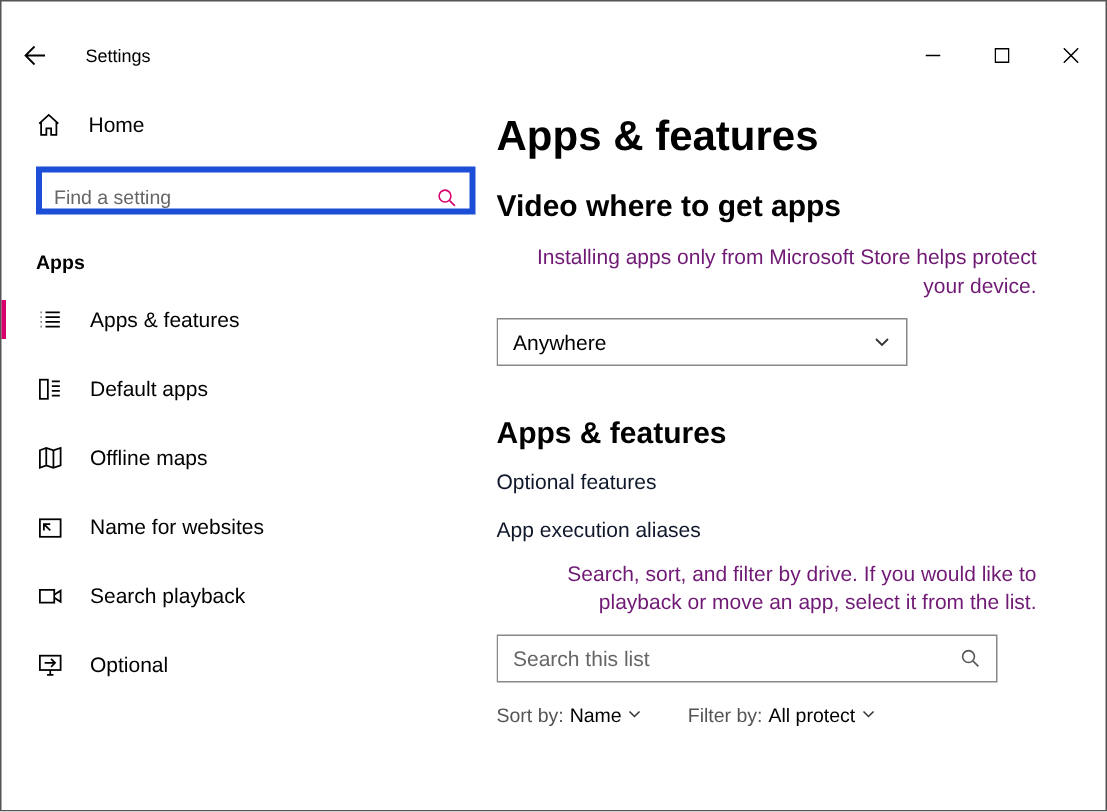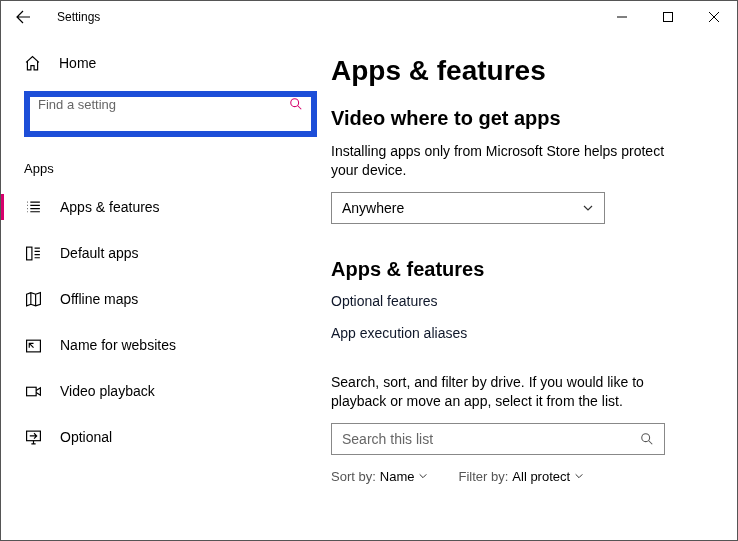--- a/index.html
+++ b/index.html
@@ -1,39 +1,39 @@
 <!DOCTYPE html>
 <html><head>
 <meta charset="utf-8">
 <style>
   * { box-sizing: border-box; margin: 0; padding: 0; font-family: "Segoe UI", Arial, sans-serif; }
   body { background: #fff; }
   .window { width: 738px; height: 541px; border: 1px solid #555; background: #fff; display: flex; flex-direction: column; position: relative; }
-  .titlebar { height: 32px; display: flex; align-items: center; justify-content: space-between; padding-left: 4px; }
+  .titlebar { height: 32px; display: flex; align-items: center; justify-content: space-between; padding-left: 4px; margin-top: 20px; }
   .titlebar-left { display: flex; align-items: center; gap: 16px; }
   .back-btn { width: 36px; height: 32px; display: flex; align-items: center; justify-content: center; cursor: pointer; }
   .title-text { font-size: 12px; color: #000; }
   .win-controls { display: flex; }
   .win-btn { width: 46px; height: 32px; display: flex; align-items: center; justify-content: center; cursor: pointer; }
   .body { flex: 1; display: flex; overflow: hidden; }
   .sidebar { width: 330px; padding: 12px 0 0 0; display: flex; flex-direction: column; position: relative; }
   .home-row { display: flex; align-items: center; height: 36px; padding-left: 23px; gap: 18px; cursor: pointer; margin-bottom: 6px; }
   .home-row span.label { font-size: 14px; color: #000; }
   .search-wrap { margin: 4px 14px 8px 23px; }
-  .search-box { height: 46px; border: 6px solid #1d4ed8; display: flex; align-items: flex-start; padding: 0 8px 0 8px; }
+  .search-box { height: 32px; border: 4px solid #1d4ed8; display: flex; align-items: flex-end; padding: 0 8px 0 8px; }
   .search-box input { border: none; outline: none; flex: 1; font-size: 13px; color: #666; background: transparent; }
   .search-box input::placeholder { color: #666; }
-  .group-header { padding: 16px 0 8px 23px; font-size: 13px; font-weight: 400; color: #000; }
+  .group-header { padding: 16px 0 8px 23px; font-size: 13px; font-weight: 700; color: #000; }
   .nav-item { display: flex; align-items: center; height: 46px; padding-left: 23px; gap: 18px; cursor: pointer; position: relative; font-size: 14px; }
   .nav-item.active::before { content: ""; position: absolute; left: -1px; top: 10px; bottom: 10px; width: 4px; background: #d6006c; }
   .nav-item .icon { width: 18px; height: 18px; display: flex; align-items: center; justify-content: center; color: #333; }
   .content { flex: 1; padding: 22px 18px 0 0; overflow: hidden; }
   h1 { font-size: 28px; font-weight: 600; margin-bottom: 20px; }
   h2 { font-size: 20px; font-weight: 600; margin-bottom: 12px; }
-  .desc { font-size: 14px; color: #000000; margin-bottom: 12px; line-height: 1.35; max-width: 360px; }
+  .desc { font-size: 14px; color: #701a75; margin-bottom: 12px; line-height: 1.35; max-width: 360px; text-align: right; }
   .dropdown { border: 1px solid #888; width: 274px; height: 32px; display: flex; align-items: center; justify-content: space-between; padding: 0 10px; font-size: 14px; cursor: pointer; margin-bottom: 34px; }
   .link { color: #0f172a; font-size: 14px; cursor: pointer; display: block; margin-bottom: 16px; }
   .search-list { border: 1px solid #888; width: 334px; height: 32px; display: flex; align-items: center; padding: 0 10px; margin-bottom: 14px; }
   .search-list input { border: none; outline: none; flex: 1; font-size: 14px; color: #666; background: transparent; }
   .search-list input::placeholder { color: #666; }
   .sort-filter { display: flex; gap: 30px; font-size: 13px; color: #333; }
   .sf-item { display: flex; align-items: center; gap: 4px; cursor: pointer; }
   .sf-label { color: #555; }
   .sf-value { color: #000; }
   svg { display: block; }
@@ -133,21 +133,21 @@
         <span>Name for websites</span>
       </div>
 
       <div class="nav-item">
         <span class="icon">
           <svg width="17" height="17" viewBox="0 0 16 16" stroke="#000" stroke-width="1.1" fill="none">
               <rect x="1.5" y="4" width="9" height="8"></rect>
               <path d="M10.5 7 L14.5 4.5 V11.5 L10.5 9"></path>
             </svg>
         </span>
-        <span>Video playback</span>
+        <span>Search playback</span>
       </div>
 
       <div class="nav-item">
         <span class="icon">
           <svg width="17" height="17" viewBox="0 0 16 16" stroke="#000" stroke-width="1.1" fill="none">
               <rect x="1.5" y="2" width="13" height="9"></rect>
               <path d="M4.5 6.5 H11 M8.5 4 L11 6.5 L8.5 9 M6 14 h4 M8 11 v3"></path>
             </svg>
         </span>
         <span>Optional</span>
@@ -161,21 +161,21 @@
       <p class="desc">Installing apps only from Microsoft Store helps protect your device.</p>
       <div class="dropdown">
         <span>Anywhere</span>
         <svg width="12" height="12" viewBox="0 0 12 12">
             <path d="M2 4 L6 8 L10 4" stroke="#333" stroke-width="1.2" fill="none"></path>
           </svg>
       </div>
 
       <h2>Apps &amp; features</h2>
       <a class="link">Optional features</a>
-      <a class="link" style="margin-bottom:32px">App execution aliases</a>
+      <a class="link" style="margin-bottom:12px">App execution aliases</a>
 
       <p class="desc">Search, sort, and filter by drive. If you would like to playback or move an app, select it from the list.</p>
 
       <div class="search-list">
         <input placeholder="Search this list" style="">
         <svg width="14" height="14" viewBox="0 0 16 16">
             <circle cx="6.5" cy="6.5" r="4.5" stroke="#555" stroke-width="1.2" fill="none"></circle>
             <path d="M10 10 L14 14" stroke="#555" stroke-width="1.2"></path>
           </svg>
       </div>

